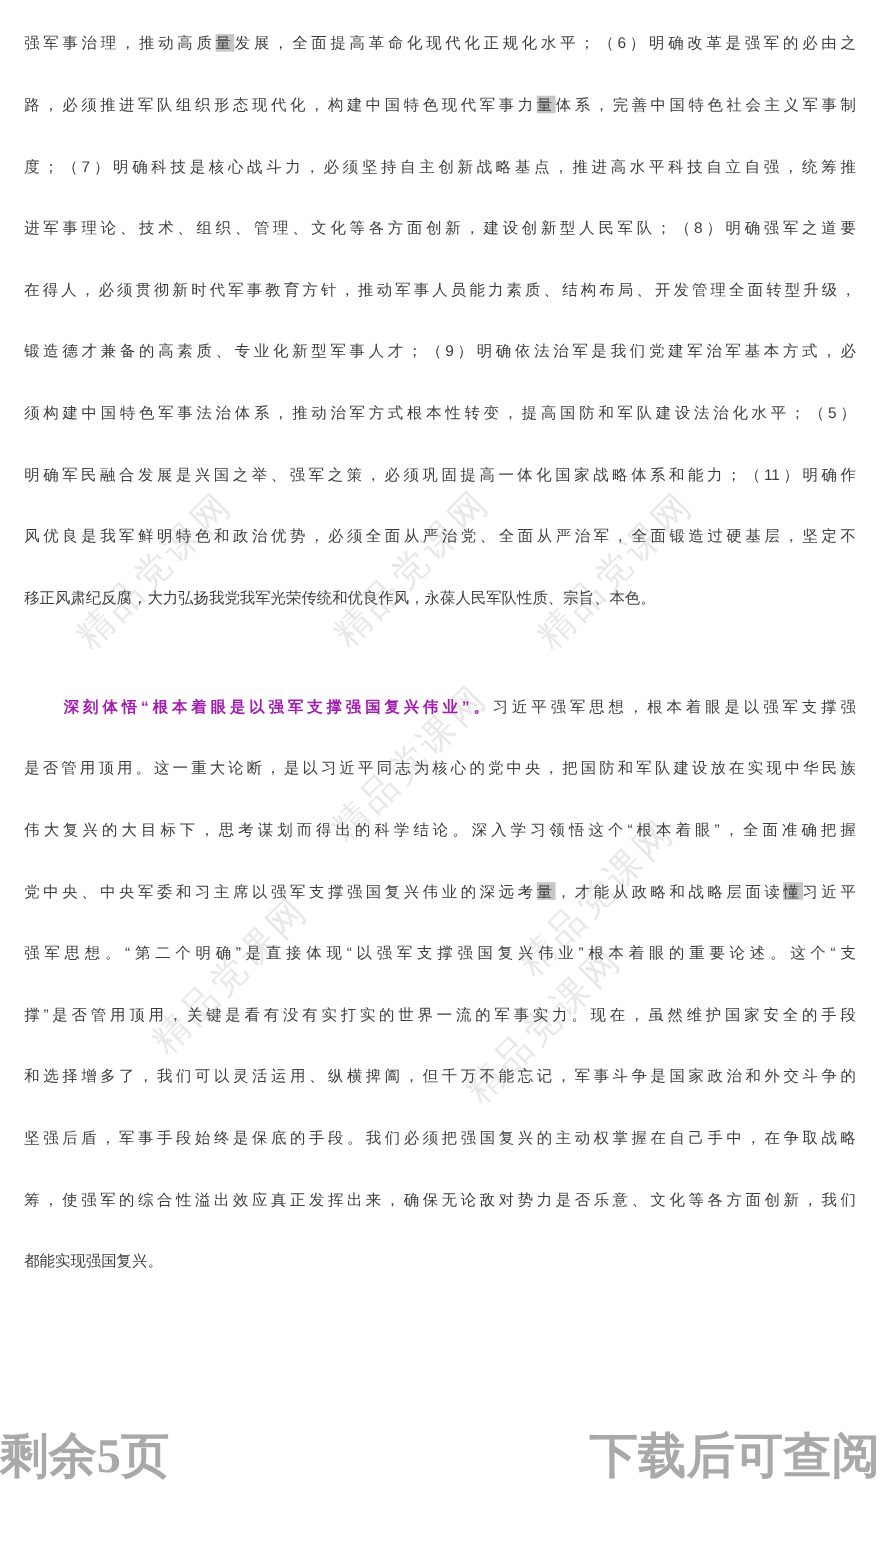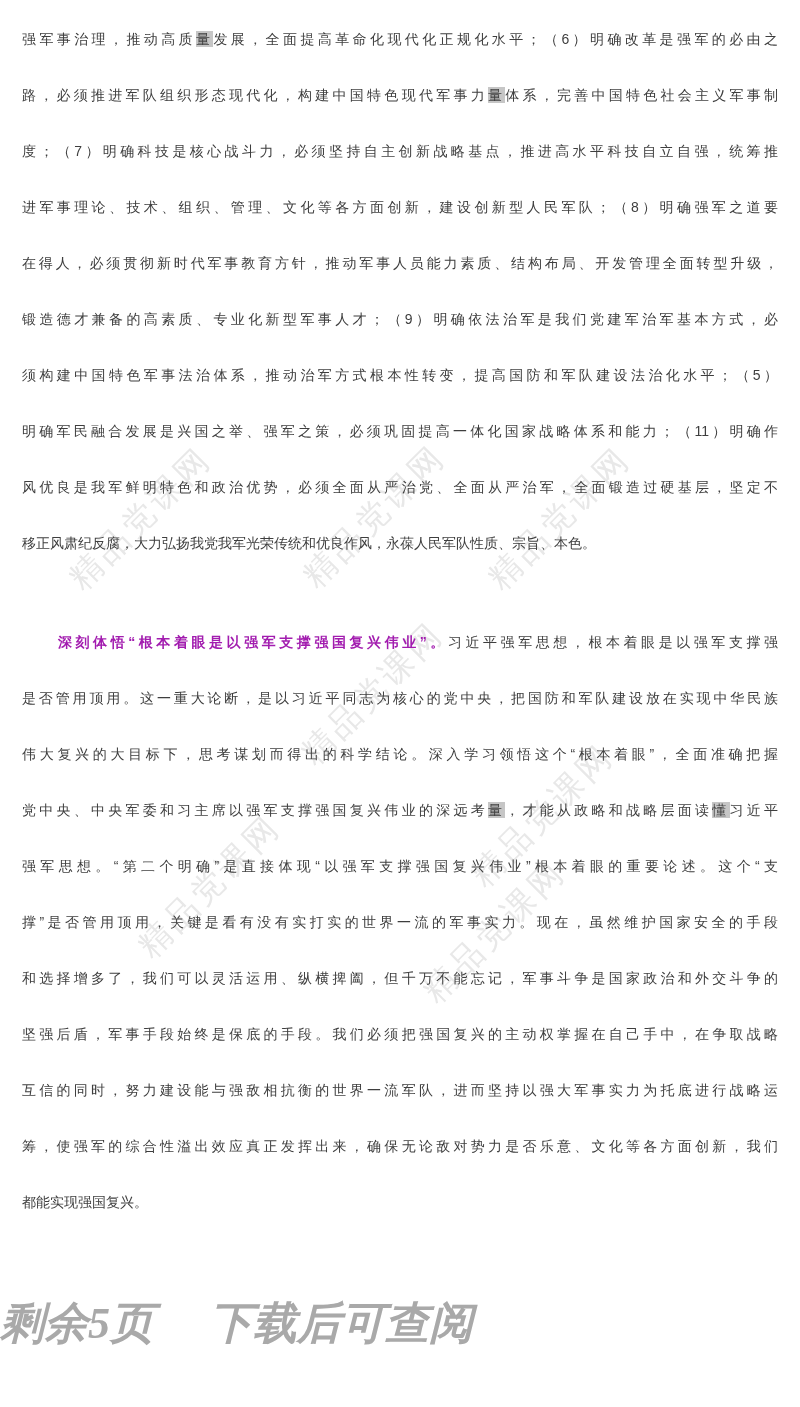--- a/index.html
+++ b/index.html
@@ -45,28 +45,27 @@
   .para2 { margin-top: 43px; }
   .b { font-weight: bold; color: #a21caf; }
   .h { background: #c6c6c6; }
   
   .footer-notice {
     position: absolute;
     left: 0;
     top: 1294px;
     width: 100%;
     display: flex;
-    justify-content: flex-start;
+    justify-content: space-between;
     gap: 55px;
     font-family: "Liberation Serif", "DejaVu Serif", serif;
     font-weight: bold;
     font-size: 44px;
     color: #a9a9a9;
     z-index: 1;
-    font-style: italic;
   }
 </style>
 </head>
 <body>
 
 <div class="wm-layer">
   <span class="wm" style="left:48px;top:496px">精品党课网</span>
   <span class="wm" style="left:282px;top:494px">精品党课网</span>
   <span class="wm" style="left:467px;top:496px">精品党课网</span>
   <span class="wm" style="left:280px;top:671px">精品党课网</span>
@@ -90,21 +89,20 @@
     </div>
   <div class="para2">
       <div class="ln indent"><span class="b">深刻体悟“根本着眼是以强军支撑强国复兴伟业”。</span><span>习近平强军思想，根本着眼是以强军支撑强</span></div>
       <div class="ln"><span>是否管用顶用。这一重大论断，是以习近平同志为核心的党中央，把国防和军队建设放在实现中华民族</span></div>
       <div class="ln"><span>伟大复兴的大目标下，思考谋划而得出的科学结论。深入学习领悟这个“根本着眼”，全面准确把握</span></div>
       <div class="ln"><span>党中央、中央军委和习主席以强军支撑强国复兴伟业的深远考</span><span class="h">量</span><span>，才能从政略和战略层面读</span><span class="h">懂</span><span>习近平</span></div>
       <div class="ln"><span>强军思想。“第二个明确”是直接体现“以强军支撑强国复兴伟业”根本着眼的重要论述。这个“支</span></div>
       <div class="ln"><span>撑”是否管用顶用，关键是看有没有实打实的世界一流的军事实力。现在，虽然维护国家安全的手段</span></div>
       <div class="ln"><span>和选择增多了，我们可以灵活运用、纵横捭阖，但千万不能忘记，军事斗争是国家政治和外交斗争的</span></div>
       <div class="ln"><span>坚强后盾，军事手段始终是保底的手段。我们必须把强国复兴的主动权掌握在自己手中，在争取战略</span></div>
-      <div class="ln"><span>互信的同时，努力建设能与强敌相抗衡的世界一流军队，进而坚持以强大军事实力为托底进行战略运</span></div>
       <div class="ln"><span>筹，使强军的综合性溢出效应真正发挥出来，确保无论敌对势力是否乐意、文化等各方面创新，我们</span></div>
       <div class="ln last"><span>都能实现强国复兴。</span></div>
     </div>
 </div>
 
 <div class="footer-notice">
   <span>剩余5页</span>
   <span>下载后可查阅</span>
 </div>
 

